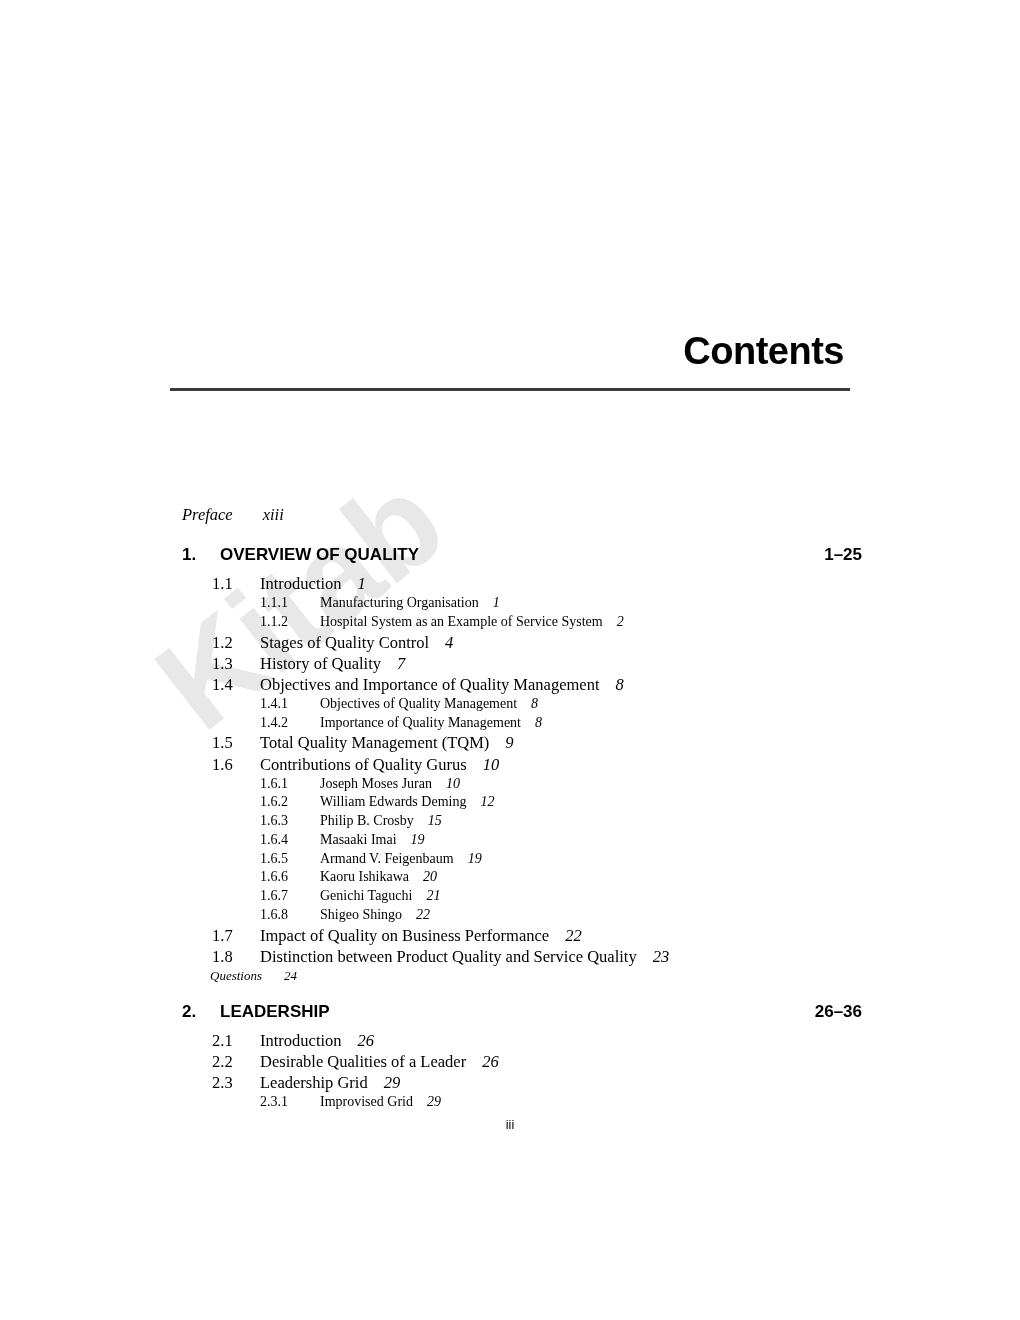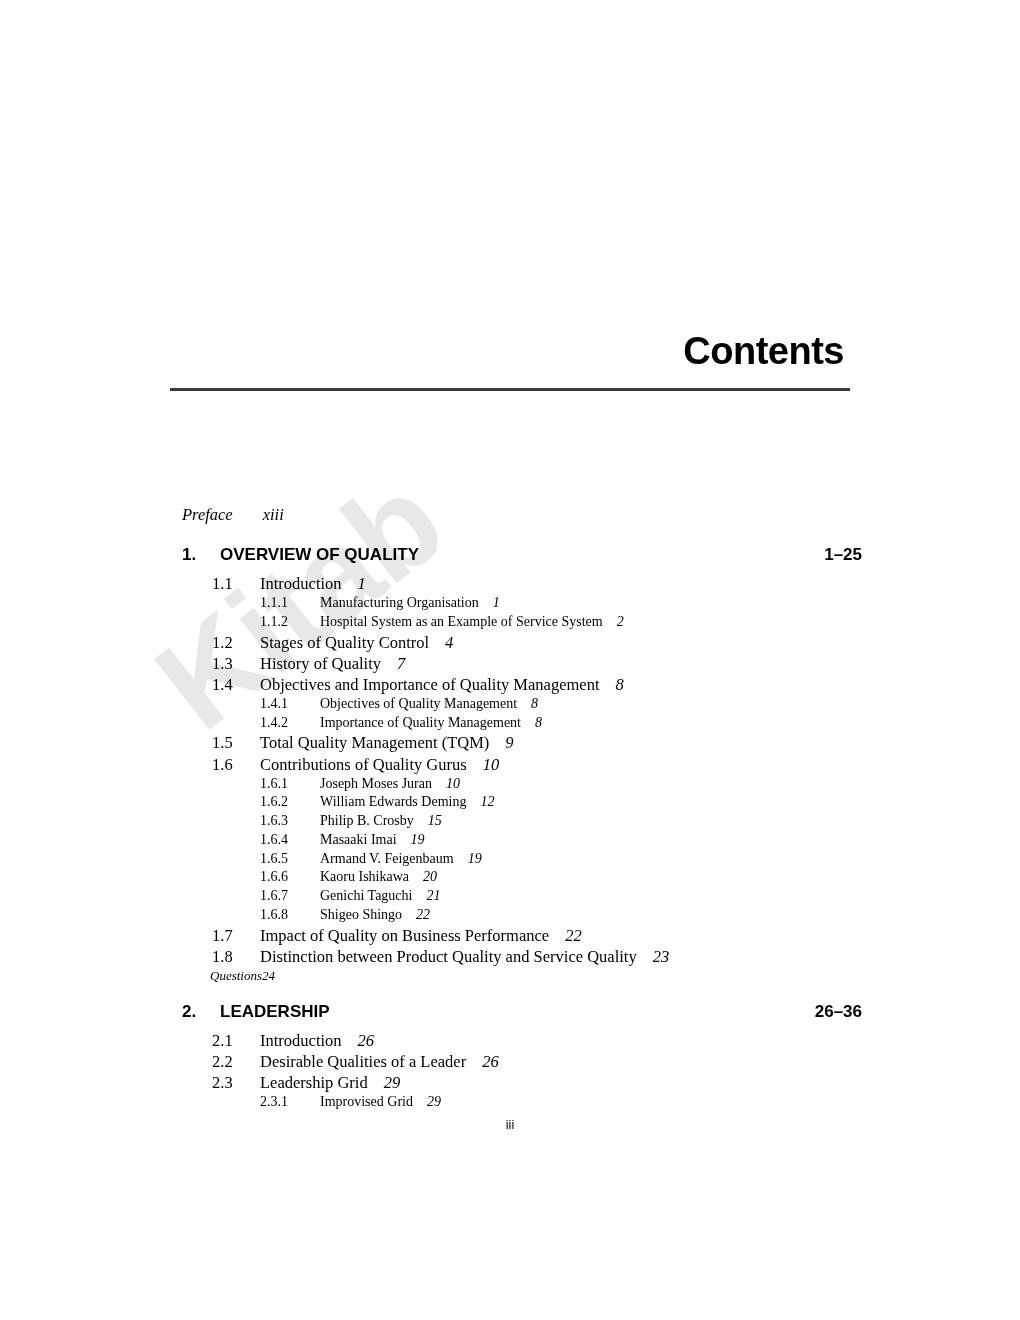--- a/index.html
+++ b/index.html
@@ -133,20 +133,21 @@
   .questions-row {
     display: flex;
     align-items: flex-end;
     font-size: 13px;
     font-style: italic;
     padding-left: 28px;
     margin-top: 1px;
     font-family: Liberation Serif, serif;
   }
   .questions-pg {
+    margin-left: 22px;
   }
   .folio {
     position: absolute;
     left: 0;
     right: 0;
     top: 1118px;
     text-align: center;
     font-family: "Liberation Sans", sans-serif;
     font-size: 12.5px;
     font-weight: normal;

